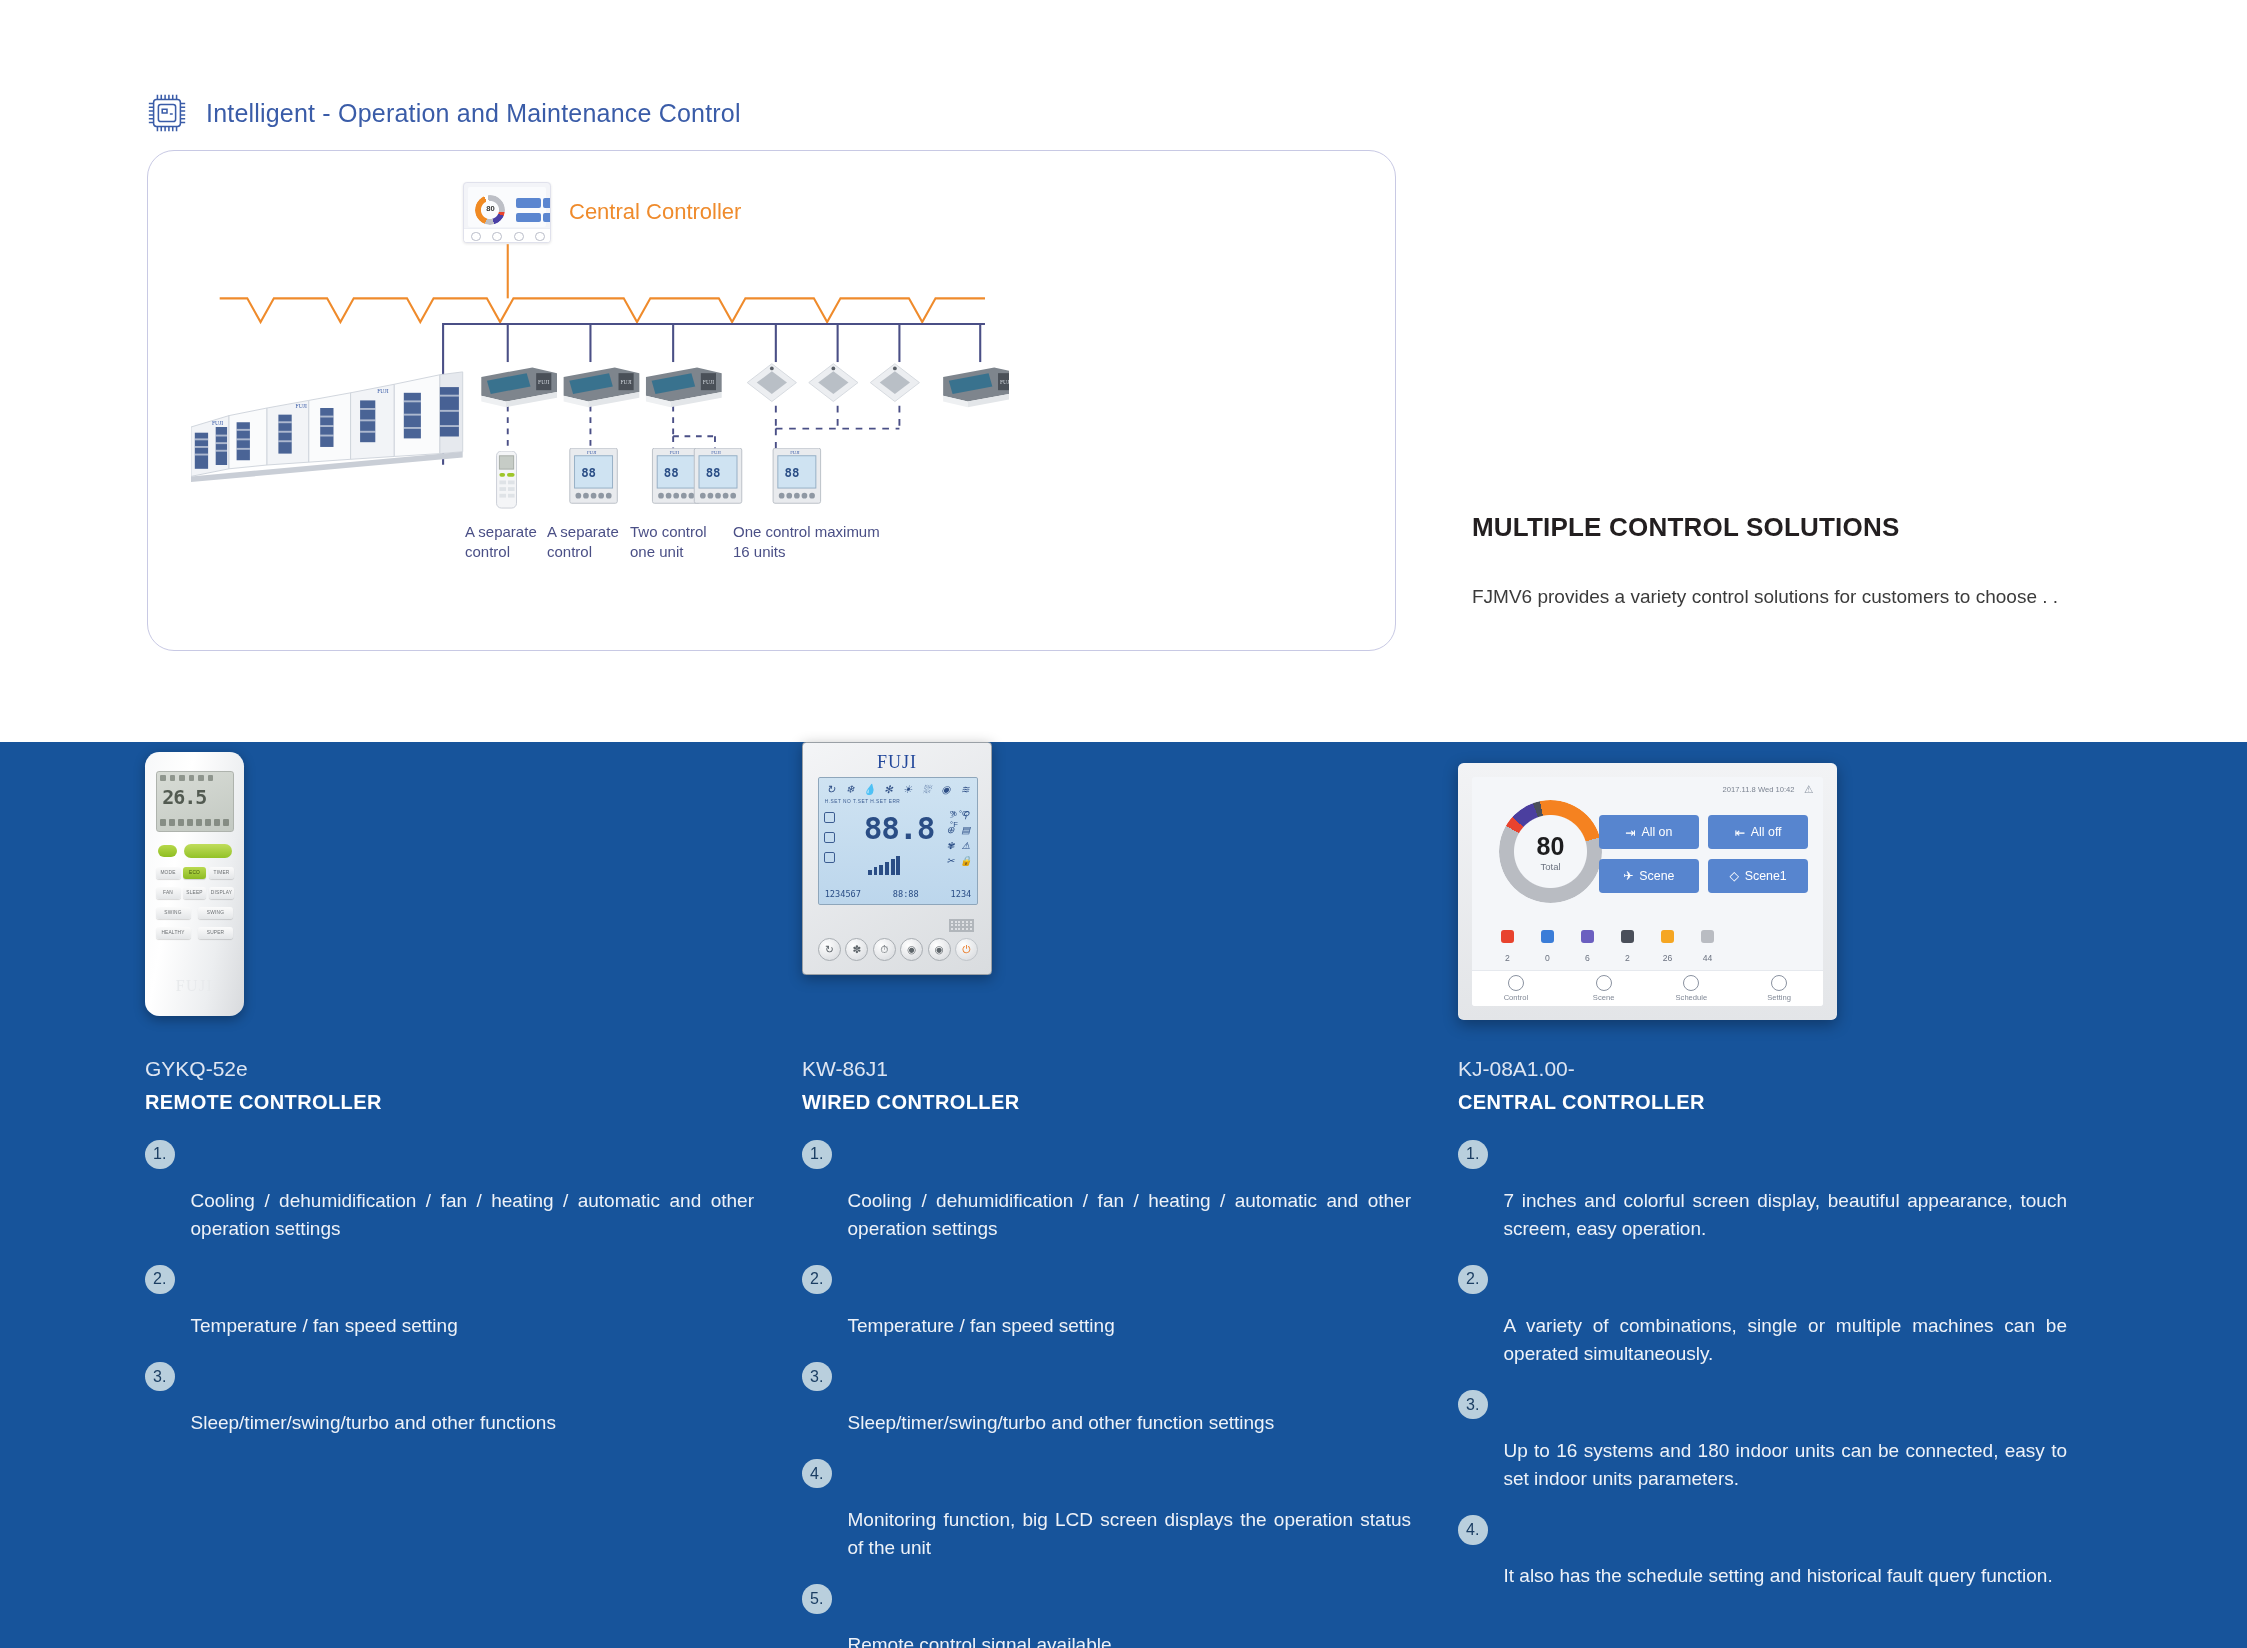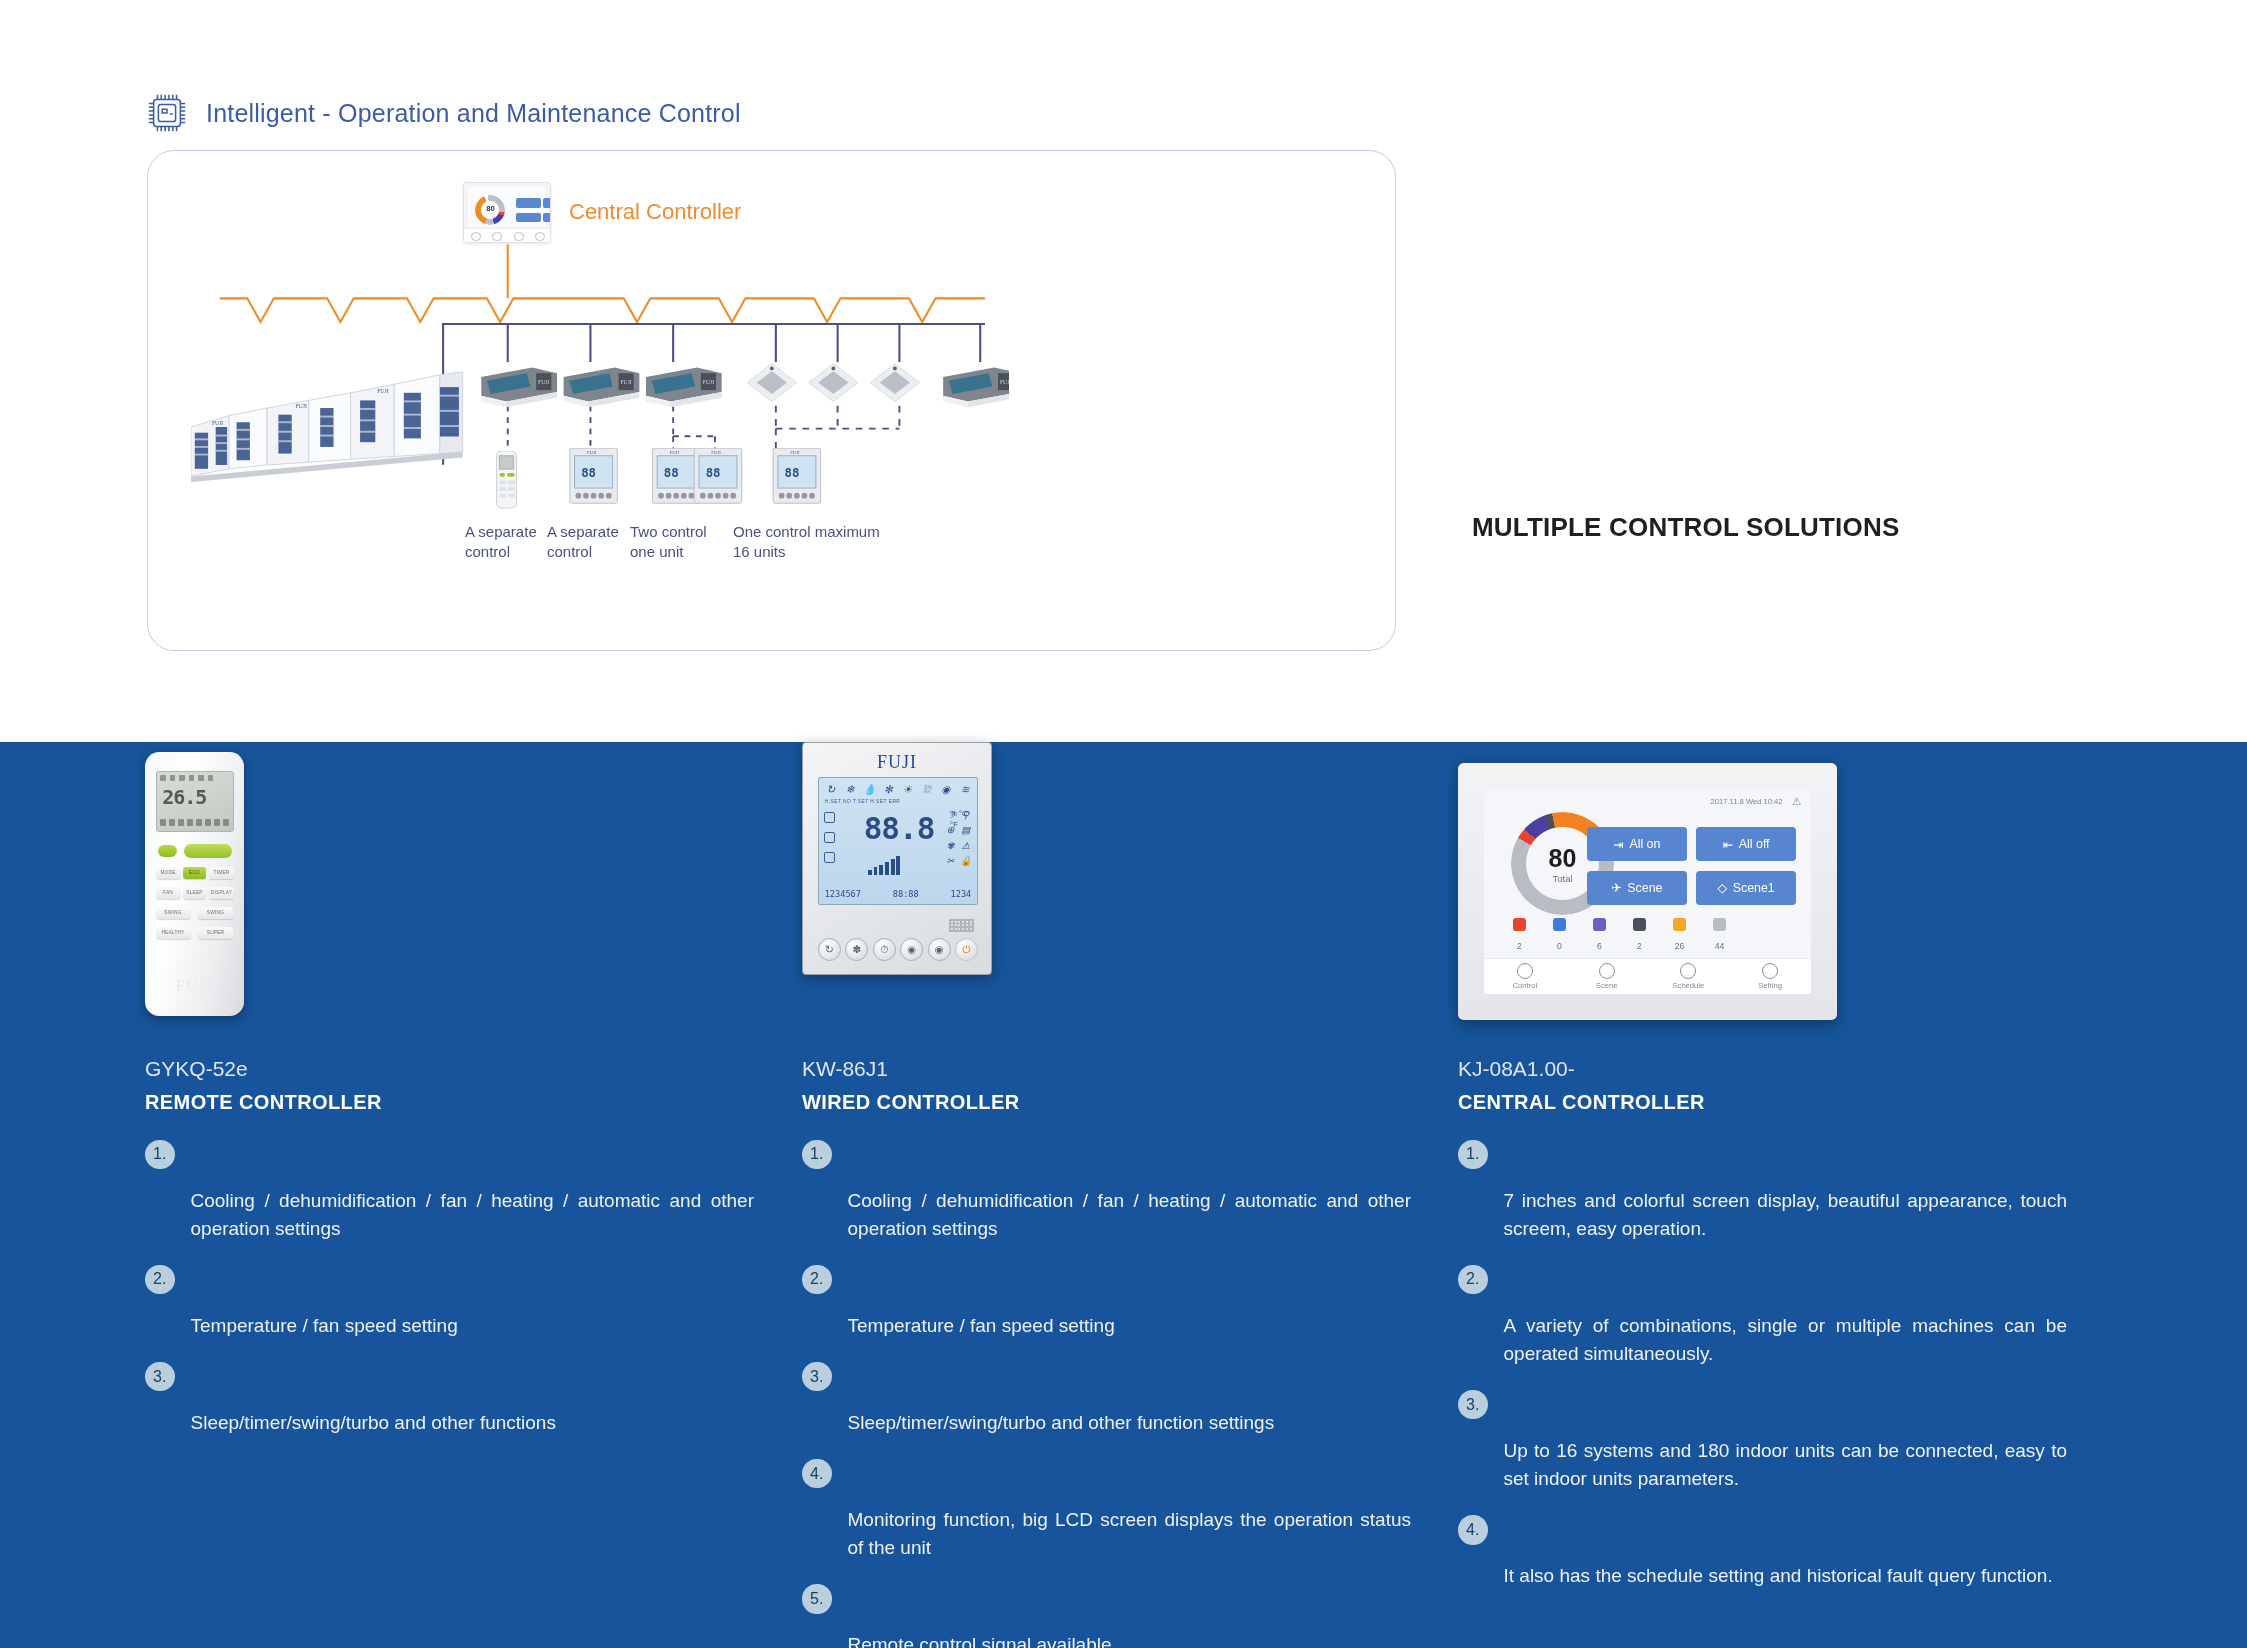--- a/index.html
+++ b/index.html
@@ -206,21 +206,21 @@
   .wired-grille { position:absolute; right:17px; bottom:42px; width:25px; height:13.3px;
     background: repeating-linear-gradient(90deg,#9aa0a6 0 1.9px, transparent 1.9px 3.8px),
                 repeating-linear-gradient(0deg,#9aa0a6 0 1.9px, transparent 1.9px 3.8px);
     opacity:.65; }
 
   
   .central {
     position: absolute; left: 0; top: 21px; width: 379px; height: 257px;
     background: linear-gradient(#f2f3f5,#e3e5e8);
     border-radius: 5.7px; box-shadow: 0 4.8px 15px rgba(0,0,0,.32);
-    padding: 26px;
+    padding: 14px;
   }
   .central-screen {
     position: relative; width: 100%; height: 100%;
     background: #f4f6f9; border-radius: 2.9px; overflow: hidden;
   }
   .cc-date { position:absolute; right:28.5px; top:7.6px; font-size:7.6px; color:#7b8391; }
   .cc-warn { position:absolute; right:9.5px; top:5.7px; font-size:10.5px; color:#8b94a2; }
   .donut-wrap { position:absolute; left:27px; top:23px; width:103px; height:103px; }
   .donut {
     width:103px; height:103px; border-radius:50%;
@@ -515,20 +515,21 @@
     </svg>
 
     <div class="diag-label" style="left:317px; top:371px; width:88px;">A separate<br>control</div>
     <div class="diag-label" style="left:399px; top:371px; width:88px;">A separate<br>control</div>
     <div class="diag-label" style="left:482px; top:371px; width:105px;">Two control<br>one unit</div>
     <div class="diag-label" style="left:585px; top:371px; width:171px;">One control maximum<br>16 units</div>
   </div>
 
   <div class="right-block">
     <div class="right-title">MULTIPLE CONTROL SOLUTIONS</div>
+    <div class="right-body">FJMV6 provides a variety control solutions for customers to choose . .</div>
   </div>
 </div>
 
 <div class="blue-section">
   <div class="columns">
 
     <div class="col col-1">
       <div class="product-img">
         <div class="remote">
           <div class="remote-lcd">

